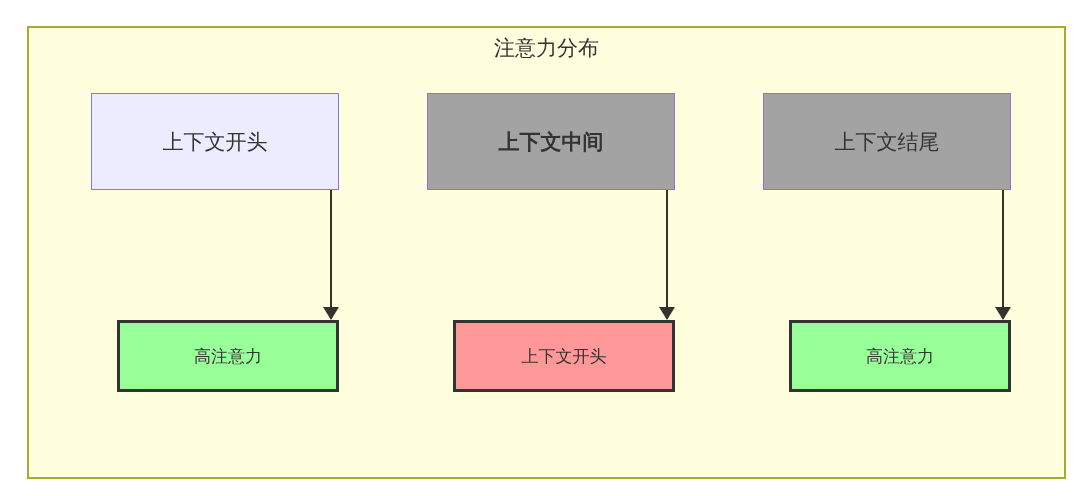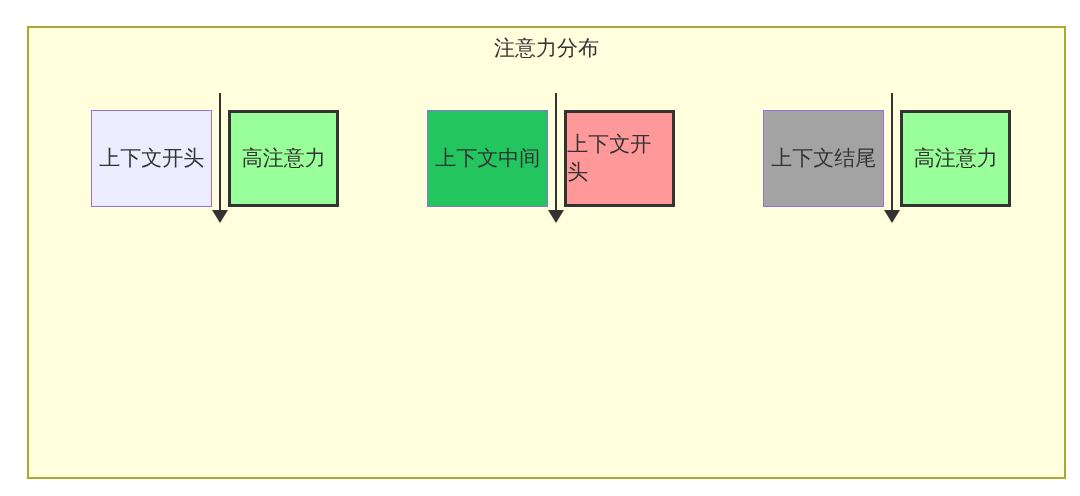--- a/index.html
+++ b/index.html
@@ -28,22 +28,22 @@
     width: 100%;
     text-align: center;
     font-size: 21px;
     color: #333333;
   }
   .column {
     position: absolute;
     top: 65px;
     width: 248px;
     display: flex;
-    flex-direction: row;
-    align-items: center;
+    flex-direction: column;
+    align-items: flex-end;
   }
   .col-0 { left: 62px; }
   .col-1 { left: 398px; }
   .col-2 { left: 734px; }
   .source-box {
     width: 248px;
     height: 97px;
     box-sizing: border-box;
     border: 1.5px solid #9370db;
     background: #ececff;
@@ -66,48 +66,48 @@
   }
   .arrow-head {
     width: 0;
     height: 0;
     border-left: 8px solid transparent;
     border-right: 8px solid transparent;
     border-top: 13px solid #333333;
   }
   .result-box {
     width: 222px;
-    height: 97px;
+    height: 72px;
     box-sizing: border-box;
     border: 3px solid #333333;
     display: flex;
     align-items: center;
     justify-content: center;
-    font-size: 21px;
+    font-size: 17px;
     color: #333333;
   }
 </style>
 </head>
 <body>
 
 <div class="cluster" style="background-color: rgb(255, 255, 222); border-color: rgb(170, 170, 51);">
 
   <div class="cluster-title">注意力分布</div>
 
   <div class="column col-0">
     <div class="source-box" style="background-color: rgb(236, 236, 255); border-color: rgb(147, 112, 219);">上下文开头</div>
     <div class="arrow">
       <div class="arrow-line" style="background-color: rgb(51, 51, 51);"></div>
       <div class="arrow-head" style="border-top-color: rgb(51, 51, 51);"></div>
     </div>
     <div class="result-box" style="background-color: rgb(153, 255, 153); border-color: rgb(51, 51, 51);">高注意力</div>
   </div>
 
   <div class="column col-1">
-    <div class="source-box" style="background-color: #22c55e; border-color: rgb(147, 112, 219);">上下文中间</div>
+    <div class="source-box" style="background-color: #a3a3a3; border-color: rgb(147, 112, 219); font-weight: bold;">上下文中间</div>
     <div class="arrow">
       <div class="arrow-line" style="background-color: rgb(51, 51, 51);"></div>
       <div class="arrow-head" style="border-top-color: rgb(51, 51, 51);"></div>
     </div>
     <div class="result-box" style="background-color: rgb(255, 153, 153); border-color: rgb(51, 51, 51);">上下文开头</div>
   </div>
 
   <div class="column col-2">
     <div class="source-box" style="background-color: #a3a3a3; border-color: rgb(147, 112, 219);">上下文结尾</div>
     <div class="arrow">

